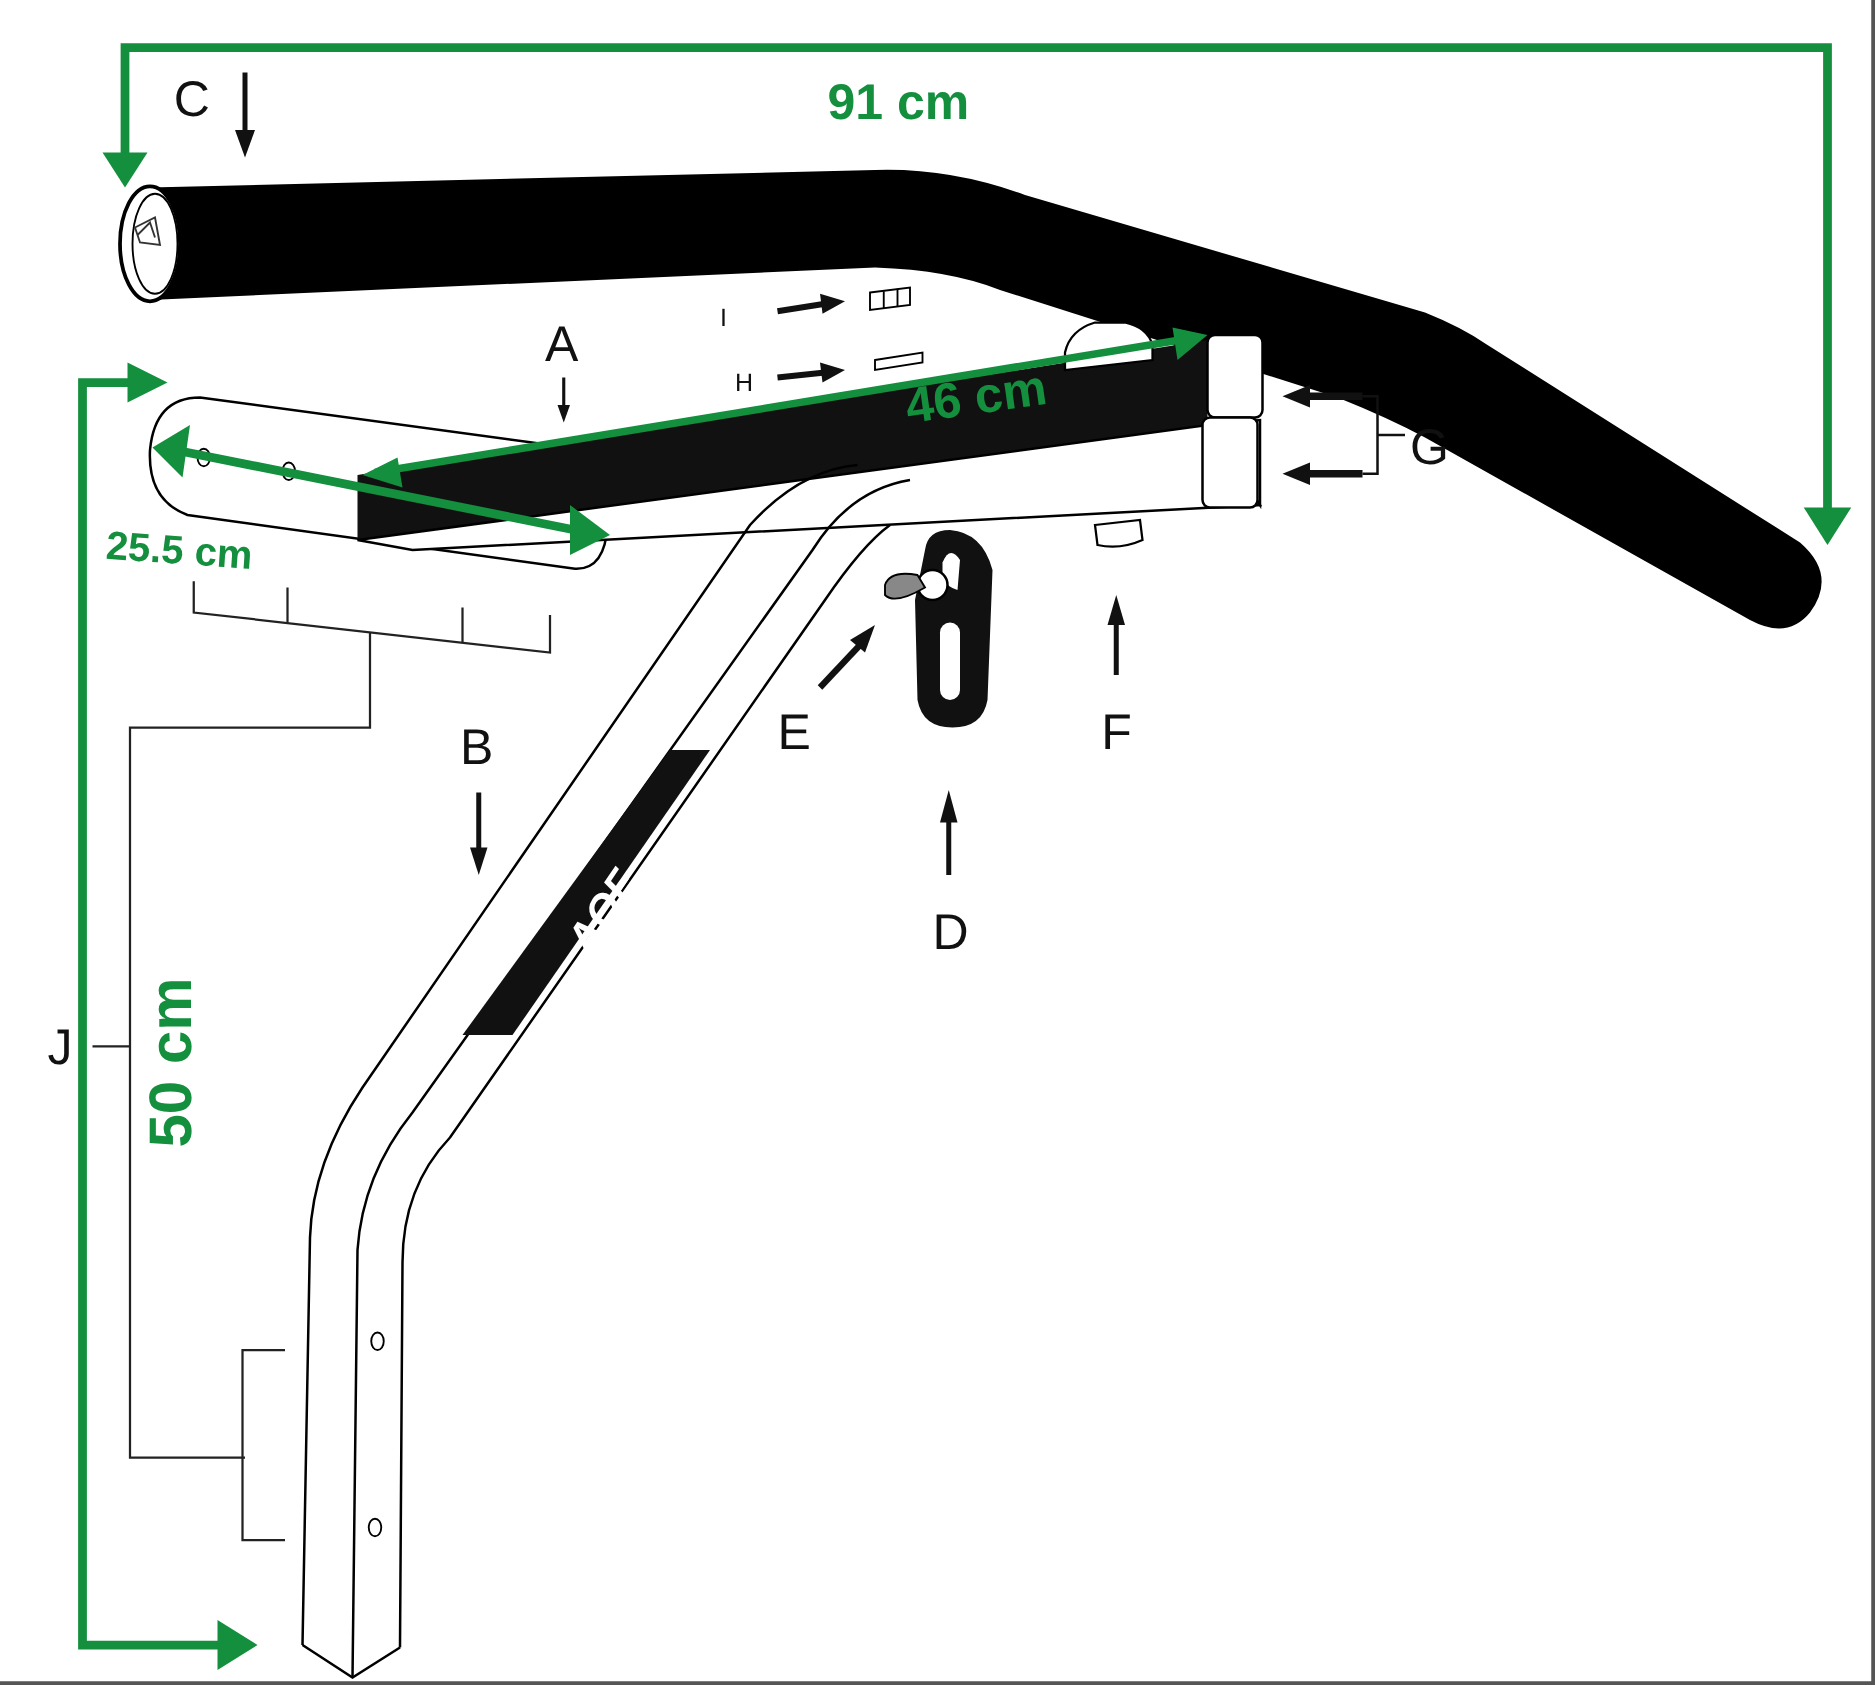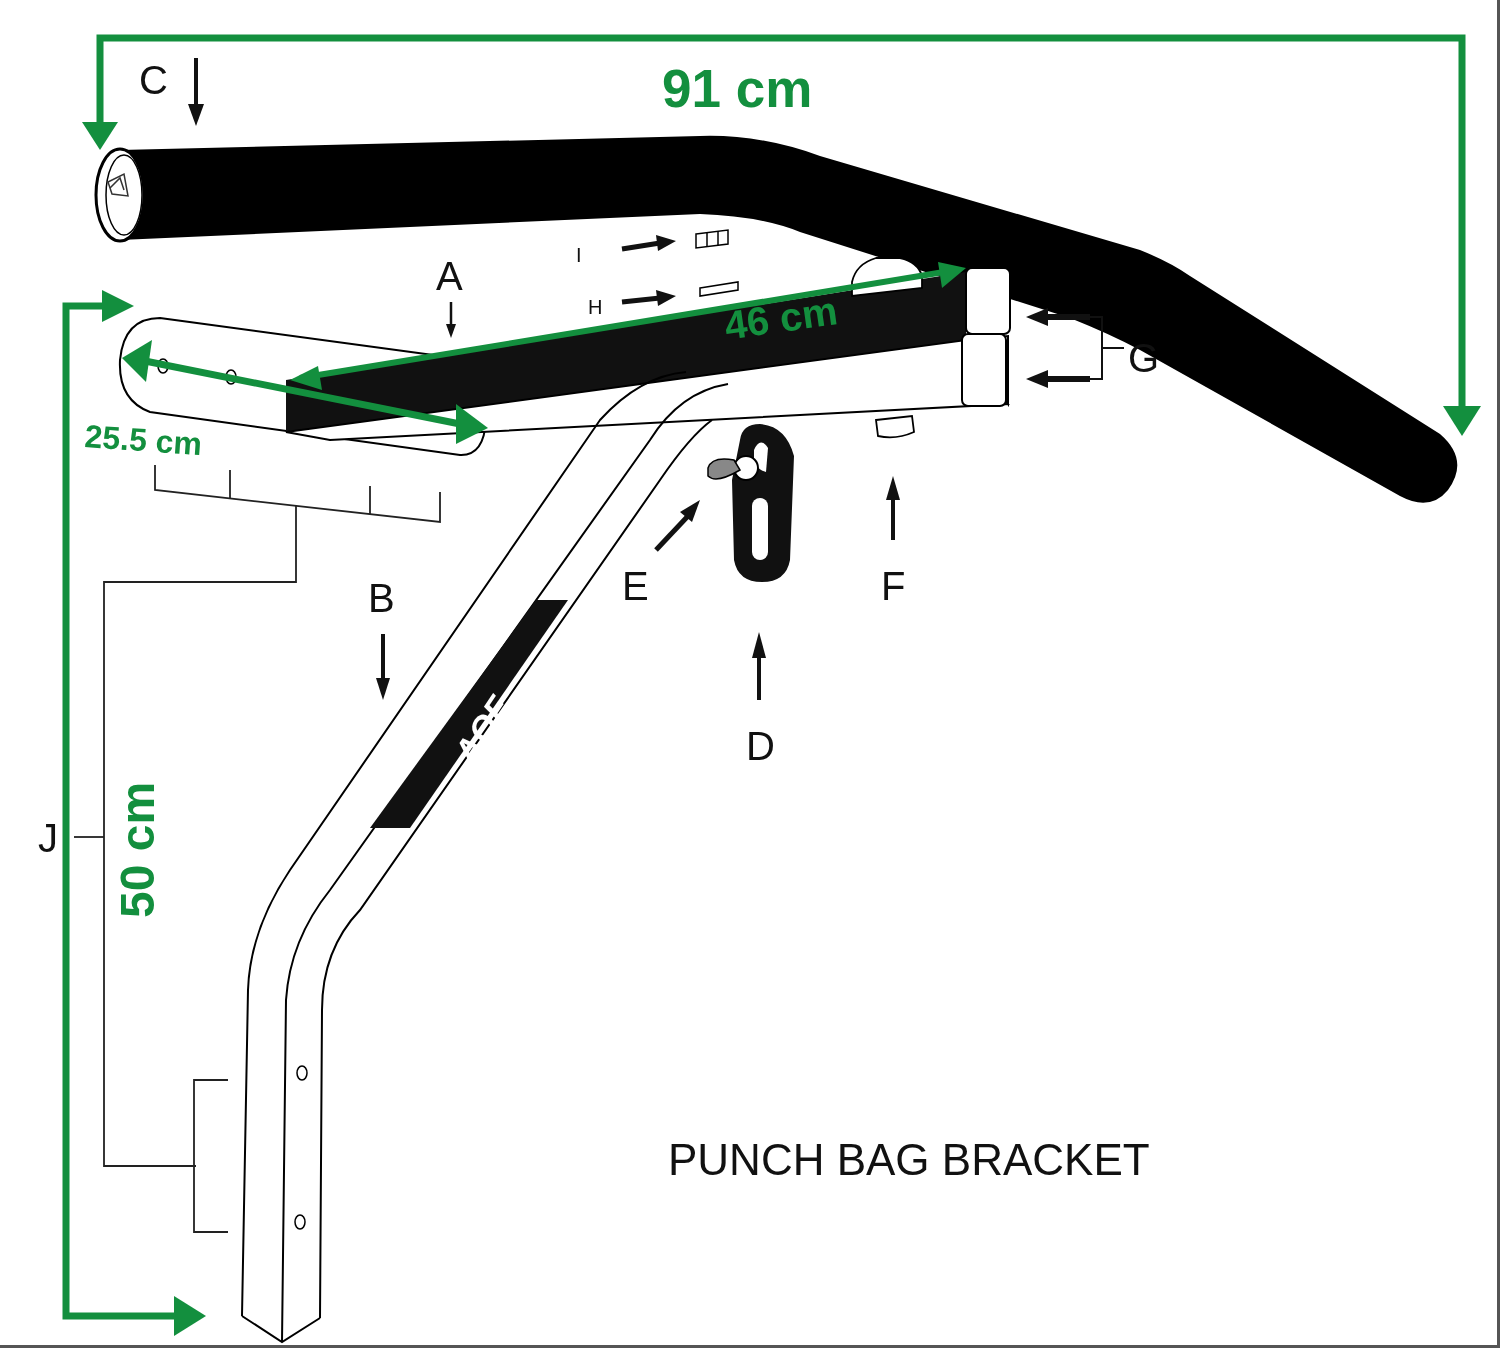--- a/index.html
+++ b/index.html
@@ -175,32 +175,31 @@
     <g fill="none" stroke="#222" stroke-width="1.8">
       <polyline points="155,465 155,490 440,522 440,492"></polyline>
       <line x1="230" y1="470" x2="230" y2="498"></line>
       <line x1="370" y1="486" x2="370" y2="514"></line>
       <polyline points="296,506 296,582 104,582 104,1166 196,1166"></polyline>
       <polyline points="228,1080 194,1080 194,1232 228,1232"></polyline>
       <line x1="74" y1="837" x2="104" y2="837"></line>
     </g>
   </svg>
 
-  <div class="dim" style="left:662px; top:62px; font-size:53px;">91 cm</div>
+  <div class="dim" style="left:662px; top:62px; font-size:40px;">91 cm</div>
   <div class="dim" style="left:722px; top:306px; font-size:40px; transform:rotate(-8deg); transform-origin:left top;">46 cm</div>
   <div class="dim" style="left:86px; top:420px; font-size:32px; transform:rotate(4deg); transform-origin:left top;">25.5 cm</div>
   <div class="dim" style="left:114px; top:918px; font-size:48px; transform:rotate(-90deg); transform-origin:left top;">50 cm</div>
 
   <div class="lbl" style="left:436px; top:256px;">A</div>
   <div class="lbl" style="left:368px; top:578px;">B</div>
   <div class="lbl" style="left:139px; top:60px;">C</div>
   <div class="lbl" style="left:746px; top:726px;">D</div>
   <div class="lbl" style="left:622px; top:566px;">E</div>
   <div class="lbl" style="left:881px; top:566px;">F</div>
   <div class="lbl" style="left:1128px; top:338px;">G</div>
   <div class="lbl small" style="left:588px; top:297px;">H</div>
   <div class="lbl small" style="left:576px; top:245px;">I</div>
   <div class="lbl" style="left:38px; top:818px;">J</div>
 
   <div class="brand-band" style="left:448px; top:750px; transform:rotate(-56deg); transform-origin:left top;">AQF</div>
 
-  <div class="title" style="left:668px; top:1138px;">PUNCH BAG BRACKET</div>
 </div>
 
 </body></html>

